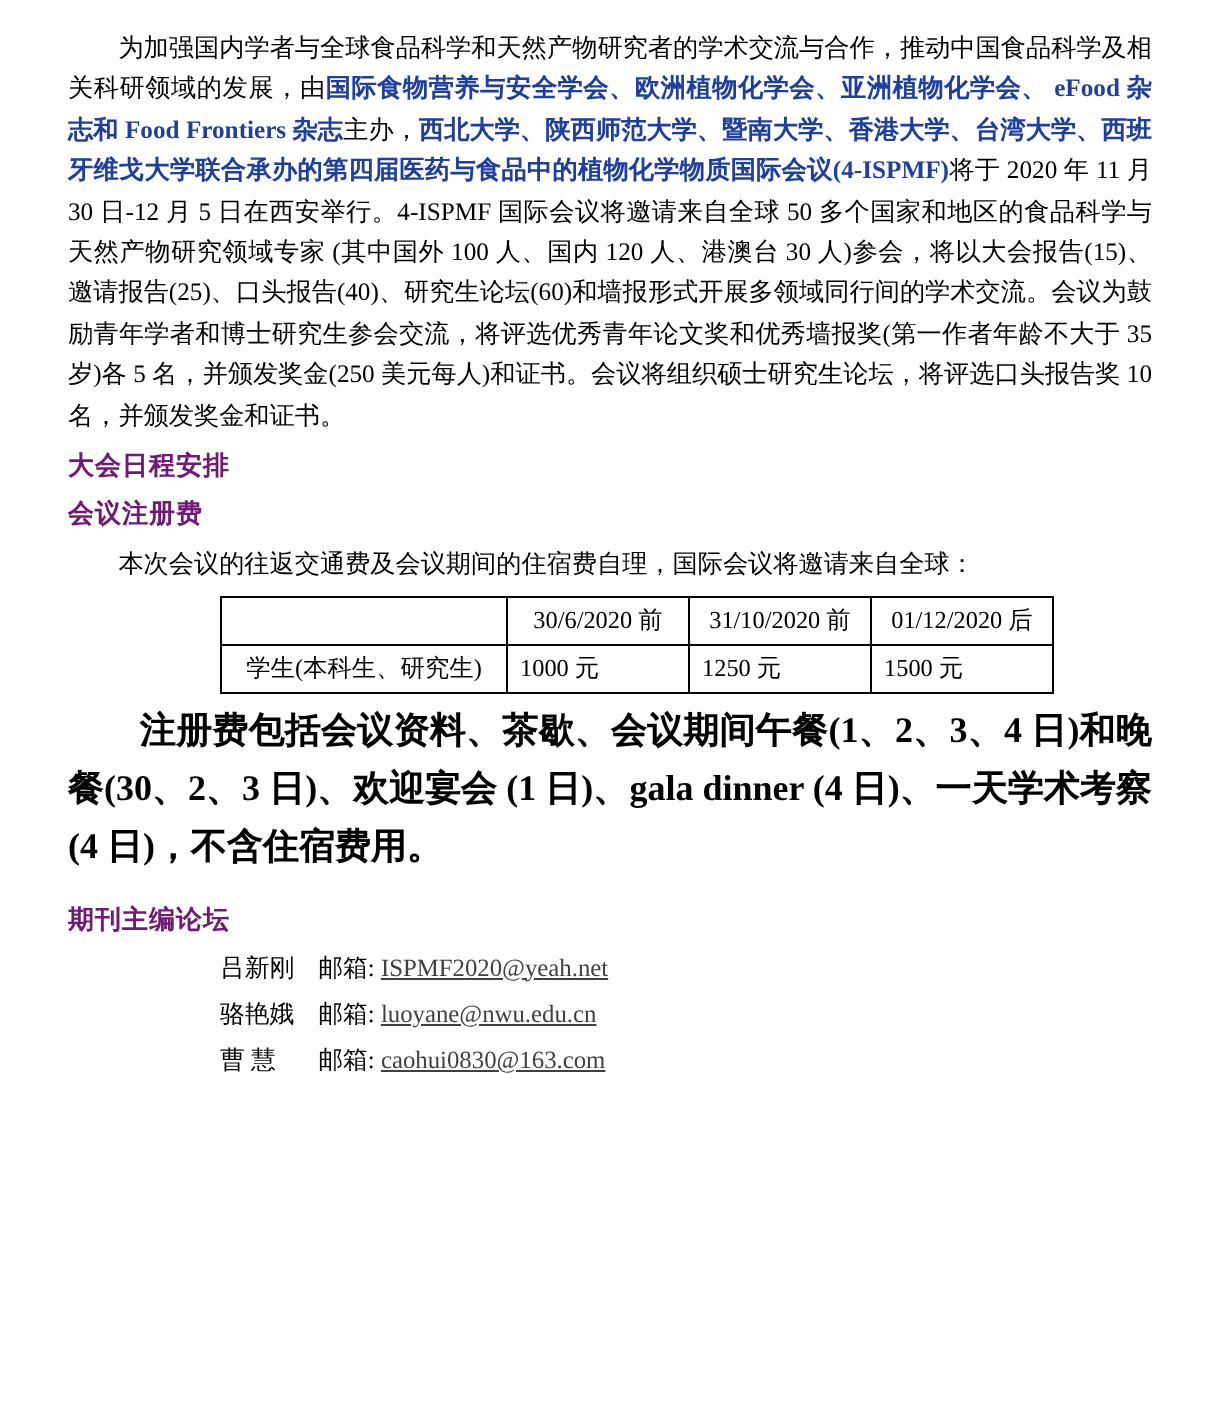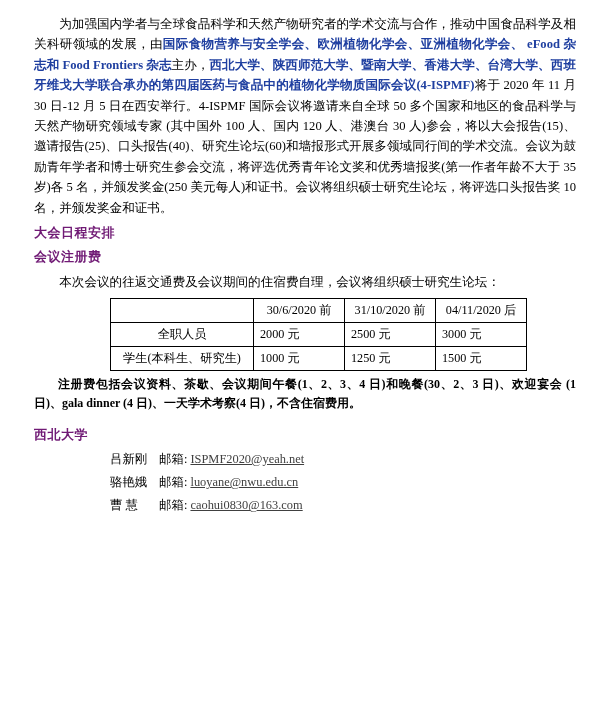--- a/index.html
+++ b/index.html
@@ -82,21 +82,21 @@
   }
   table.fee-table td.val {
     width: 78px;
     text-align: left;
     padding-left: 6px;
   }
   .fee-note {
     margin: 4px 38px 0 34px;
     text-align: justify;
     line-height: 1.62;
-    font-size: 12px;
+    font-size: 18px;
     font-weight: bold;
     text-indent: 2em;
   }
   .contacts {
     margin: 4px 0 0 110px;
   }
   .contact-row {
     font-size: 12.4px;
     line-height: 1.55;
     padding: 2px 0;
@@ -120,50 +120,44 @@
 
 <div class="page">
 
   <p class="body-text"><span>为加强国内学者与全球食品科学和天然产物研究者的学术交流与合作，推动中国食品科学及相关科研领域的发展，由</span><b class="accent">国际食物营养与安全学会、欧洲植物化学会、亚洲植物化学会、 eFood 杂志和 Food Frontiers 杂志</b><span>主办，</span><b class="accent">西北大学、陕西师范大学、暨南大学、香港大学、台湾大学、西班牙维戈大学联合承办的第四届医药与食品中的植物化学物质国际会议(4-ISPMF)</b><span>将于 2020 年 11 月 30 日-12 月 5 日在西安举行。4-ISPMF 国际会议将邀请来自全球 50 多个国家和地区的食品科学与天然产物研究领域专家 (其中国外 100 人、国内 120 人、港澳台 30 人)参会，将以大会报告(15)、邀请报告(25)、口头报告(40)、研究生论坛(60)和墙报形式开展多领域同行间的学术交流。会议为鼓励青年学者和博士研究生参会交流，将评选优秀青年论文奖和优秀墙报奖(第一作者年龄不大于 35 岁)各 5 名，并颁发奖金(250 美元每人)和证书。会议将组织硕士研究生论坛，将评选口头报告奖 10 名，并颁发奖金和证书。</span></p>
 
   <div class="section-head">大会日程安排</div>
 
 
   <div class="section-head">会议注册费</div>
 
-  <p class="fee-intro">本次会议的往返交通费及会议期间的住宿费自理，会议将组织硕士研究生论坛：</p>
+  <p class="fee-intro">本次会议的往返交通费及会议期间的住宿费自理，国际会议将邀请来自全球：</p>
 
   <table class="fee-table">
     <tbody>
       <tr>
         <td class="cat"></td>
         <td class="hdr">30/6/2020 前</td>
         <td class="hdr">31/10/2020 前</td>
-        <td class="hdr">04/11/2020 后</td>
-      </tr>
-      <tr>
-        <td class="cat">全职人员</td>
-        <td class="val">2000 元</td>
-        <td class="val">2500 元</td>
-        <td class="val">3000 元</td>
+        <td class="hdr">01/12/2020 后</td>
       </tr>
       <tr>
         <td class="cat">学生(本科生、研究生)</td>
         <td class="val">1000 元</td>
         <td class="val">1250 元</td>
         <td class="val">1500 元</td>
       </tr>
     </tbody>
   </table>
 
   <p class="fee-note">注册费包括会议资料、茶歇、会议期间午餐(1、2、3、4 日)和晚餐(30、2、3 日)、欢迎宴会 (1 日)、gala dinner (4 日)、一天学术考察(4 日)，不含住宿费用。</p>
 
   <div class="spacer-sm"></div>
 
-  <div class="section-head">西北大学</div>
+  <div class="section-head">期刊主编论坛</div>
 
   <div class="contacts">
     <div class="contact-row">
       <span class="contact-name">吕新刚</span>
       <span class="contact-label">邮箱:</span>
       <a class="contact-mail" href="#">ISPMF2020@yeah.net</a>
     </div>
     <div class="contact-row">
       <span class="contact-name">骆艳娥</span>
       <span class="contact-label">邮箱:</span>

